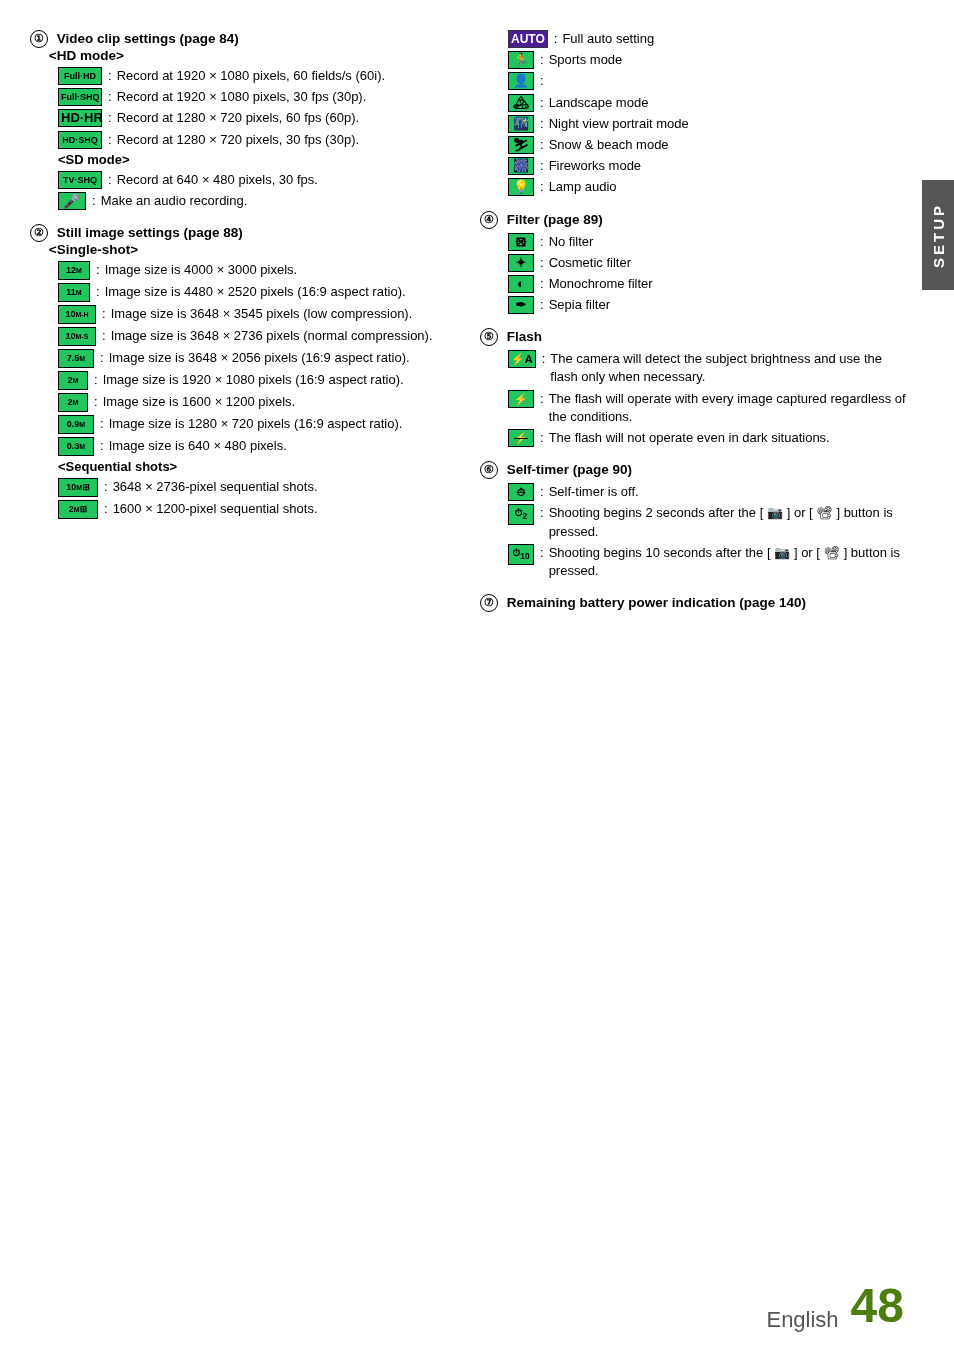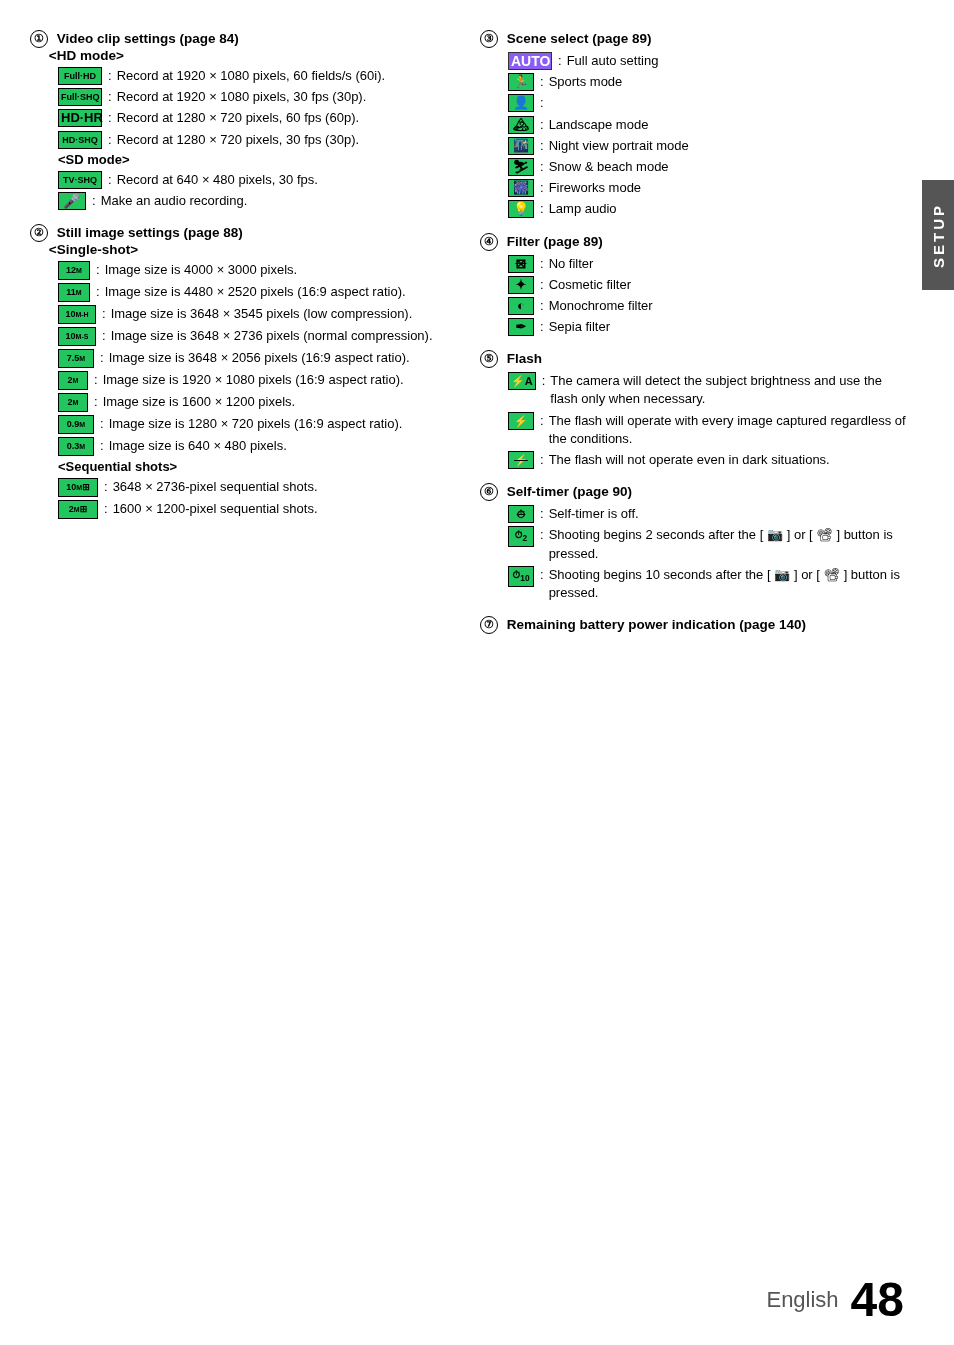--- a/index.html
+++ b/index.html
@@ -109,34 +109,34 @@
       padding: 14px 8px;
       letter-spacing: 3px;
       height: 110px;
       display: flex;
       align-items: center;
       justify-content: center;
     }
     
     .bottom-area {
       position: absolute;
-      bottom: 18px;
+      bottom: 12px;
       right: 50px;
       display: flex;
-      align-items: center;
+      align-items: flex-end;
       gap: 12px;
     }
     .page-lang {
       font-size: 22px;
       color: #555;
     }
     .page-num {
       font-size: 48px;
       font-weight: bold;
-      color: #000000;
+      color: #4d7c0f;
     }
   </style>
 </head>
 <body>
 
 <div class="page">
 
   <div class="setup-sidebar">
     <span>SETUP</span>
   </div>
@@ -258,28 +258,24 @@
             <span class="item-text">1600 × 1200-pixel sequential shots.</span>
           </li>
         </ul>
       </div>
 
     </div>
 
     <div class="right-col">
 
       <div class="section">
-        <div class="section-title">
-          <span class="circle-num">③</span>
-          <strong>Scene select (page 89)</strong>
-        </div>
-        <ul class="item-list">
-
-          <li>
-            <span class="icon-box" style="background:#8b5cf6; color:#fff; border-color:#333; font-size:14px; min-width:36px;">AUTO</span>
+        <ul class="item-list">
+
+          <li>
+            <span class="icon-box" style="background:#4c1d95; color:#fff; border-color:#333; font-size:12px; min-width:36px;">AUTO</span>
             <span class="colon">:</span>
             <span class="item-text">Full auto setting</span>
           </li>
 
           <li>
             <span class="icon-box narrow" style="font-size:13px; min-width:26px;">🏃</span>
             <span class="colon">:</span>
             <span class="item-text">Sports mode</span>
           </li>
 

